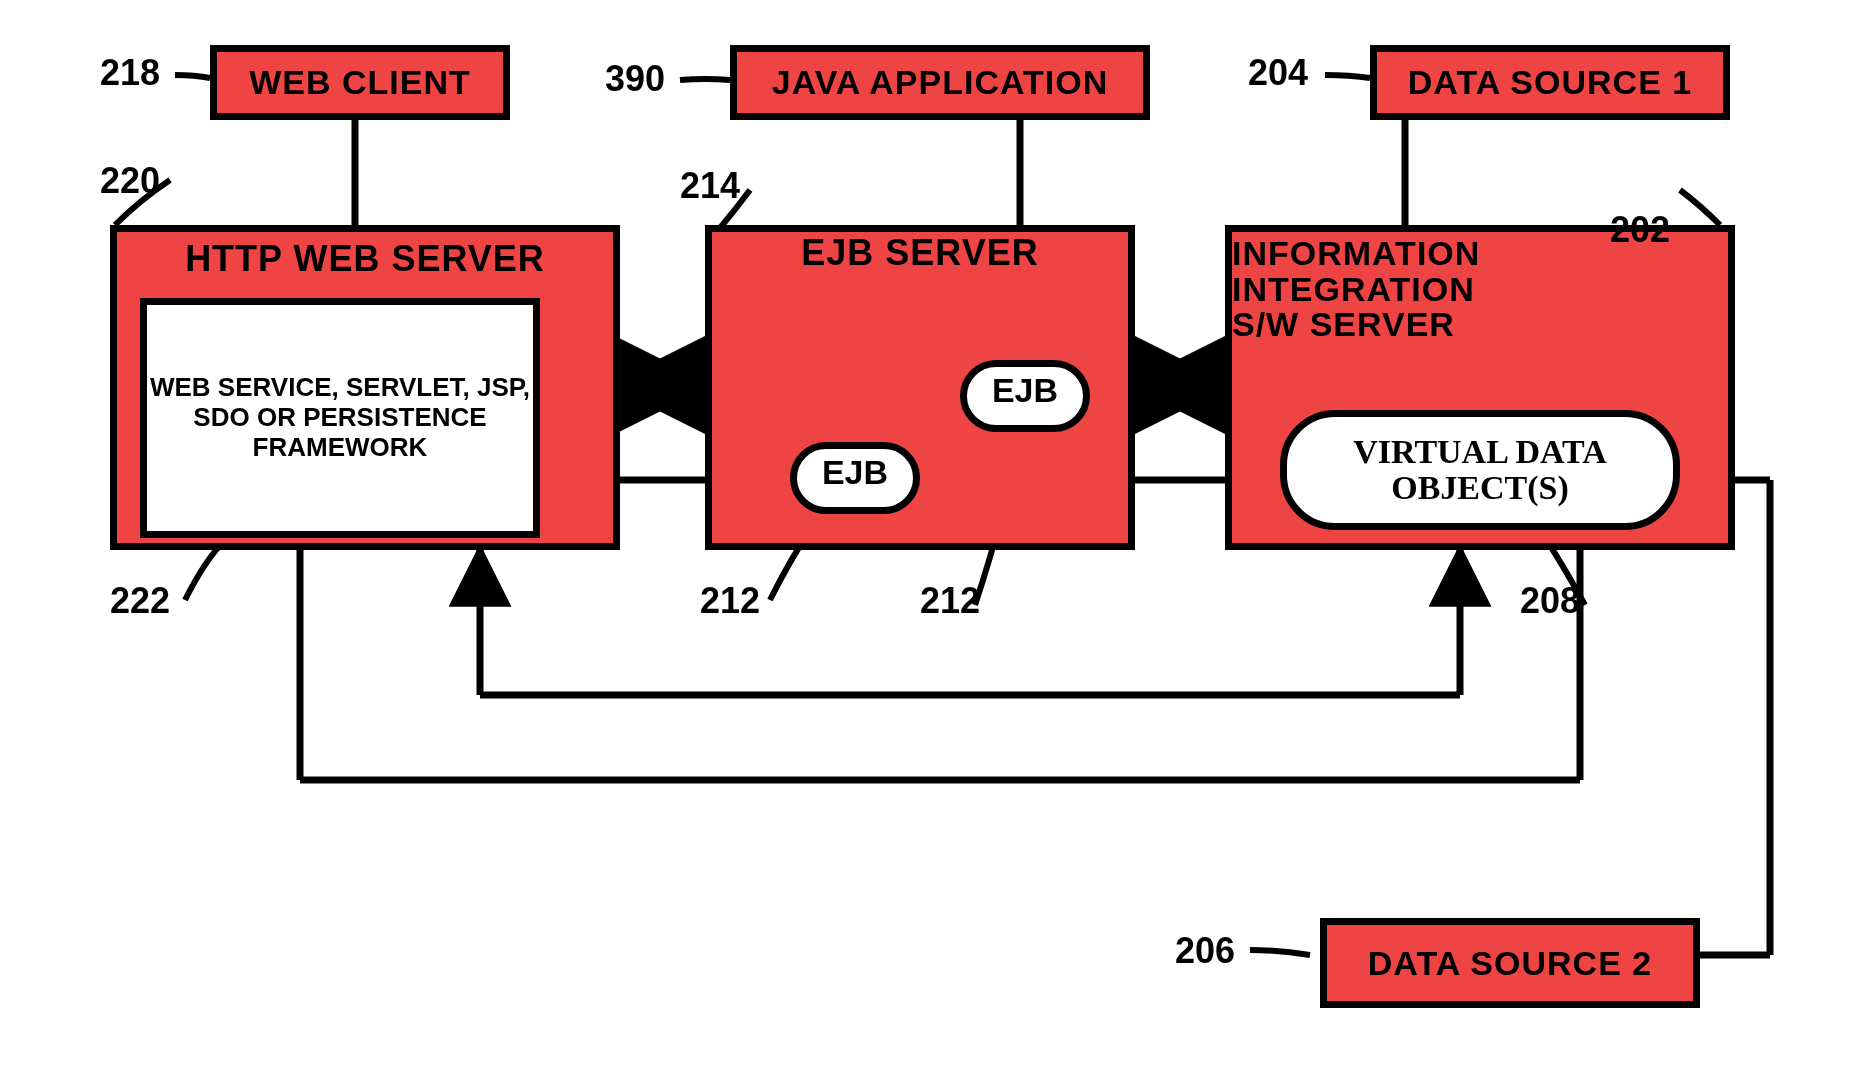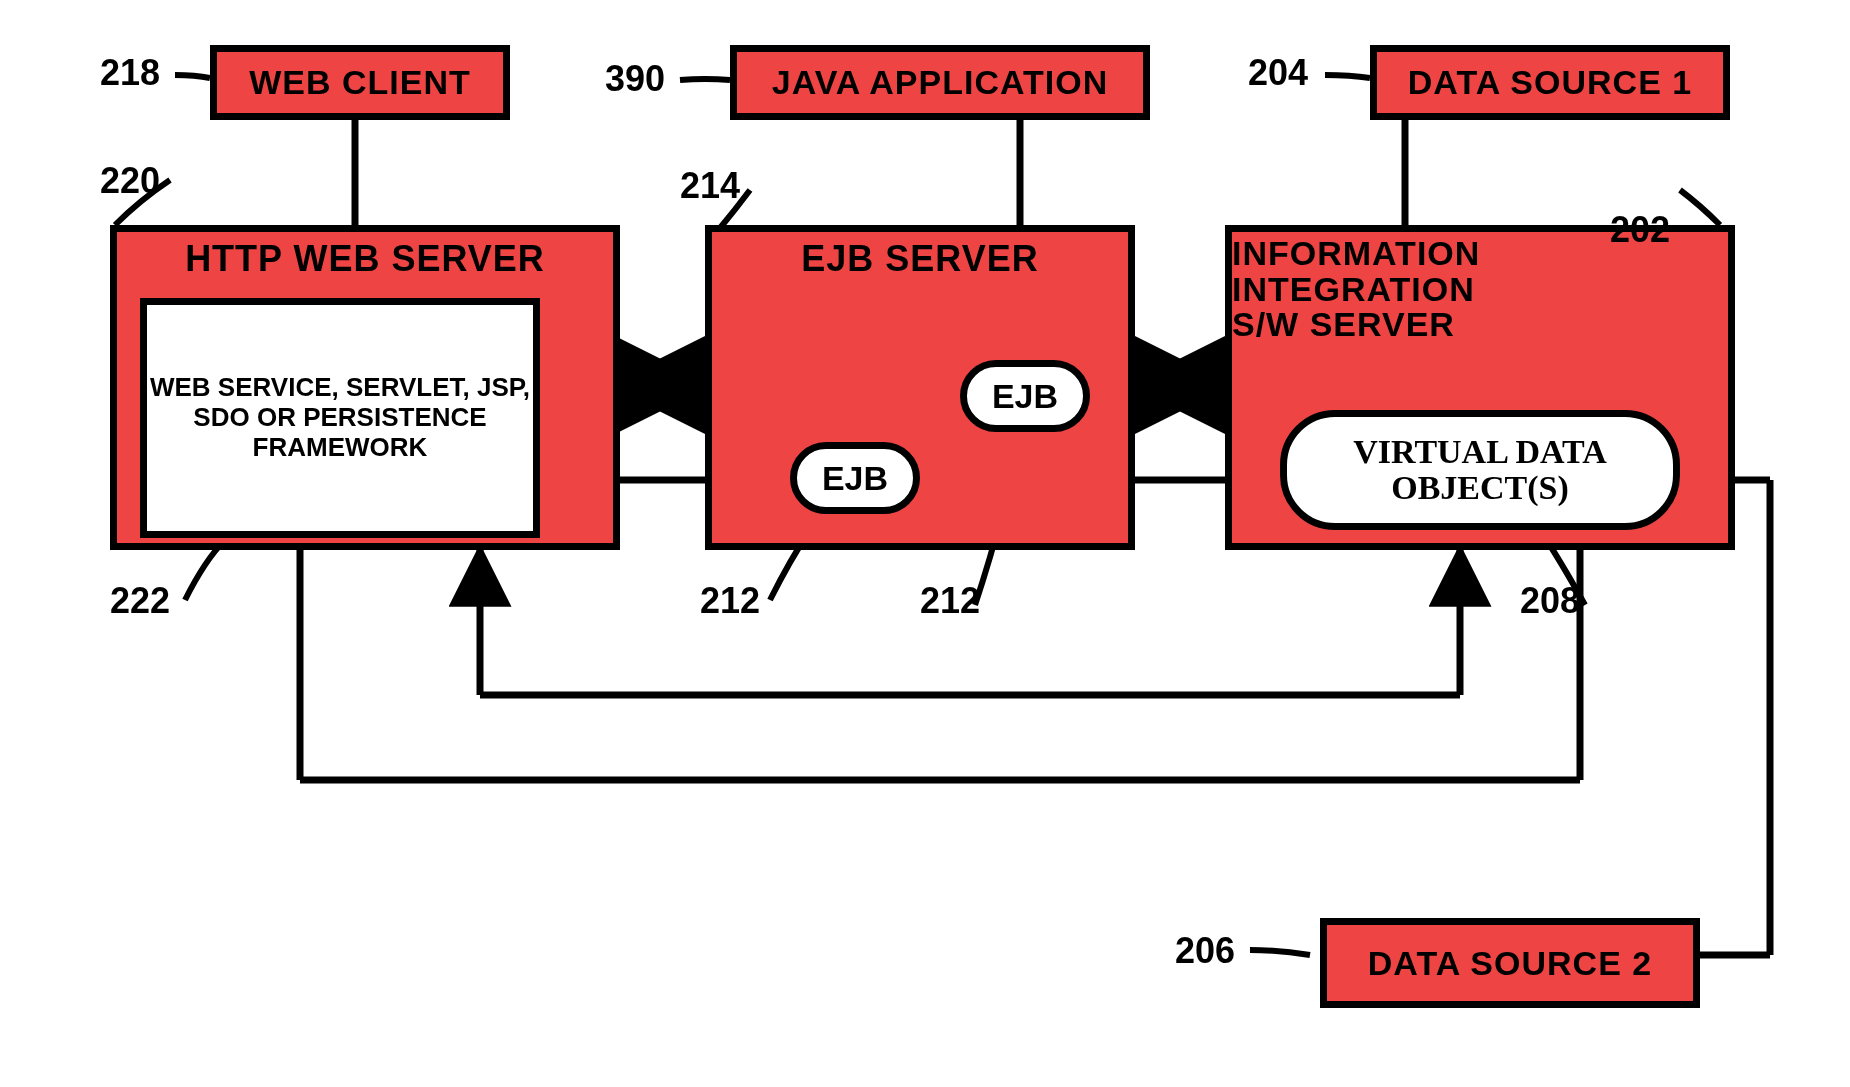--- a/index.html
+++ b/index.html
@@ -42,21 +42,20 @@
     font-size: 26px;
     line-height: 1.15;
   }
   .pill {
     position: absolute;
     border: 7px solid #000;
     background: #fff;
     box-sizing: border-box;
     border-radius: 40px;
     display: flex;
-    align-items: center;
     justify-content: center;
     font-weight: 900;
     font-size: 34px;
     text-align: center;
     padding: 4px 18px;
   }
   .ref {
     position: absolute;
     font-weight: 900;
     font-size: 36px;
@@ -153,21 +152,21 @@
     <span>DATA SOURCE 1</span>
   </div>
 
   <div class="box" style="left:110px; top:225px; width:510px; height:325px; align-items:flex-start; padding-top:6px;">
     <span class="title-label" style="position:static;">HTTP WEB SERVER</span>
   </div>
   <div class="inner-box" style="left:140px; top:298px; width:400px; height:240px;">
     <span>WEB SERVICE, SERVLET, JSP, SDO OR PERSISTENCE FRAMEWORK</span>
   </div>
 
-  <div class="box" style="left:705px; top:225px; width:430px; height:325px; align-items:flex-start; padding-top:6px;">
+  <div class="box" style="left:705px; top:225px; width:430px; height:325px; align-items:flex-start; ">
     <span class="title-label" style="position:static;">EJB SERVER</span>
   </div>
   <div class="pill" style="left:790px; top:442px; width:130px; height:72px;">
     <span>EJB</span>
   </div>
   <div class="pill" style="left:960px; top:360px; width:130px; height:72px;">
     <span>EJB</span>
   </div>
 
   <div class="box" style="left:1225px; top:225px; width:510px; height:325px; align-items:flex-start; padding-top:4px; flex-direction:column; line-height:1.05; justify-content:flex-start;">

